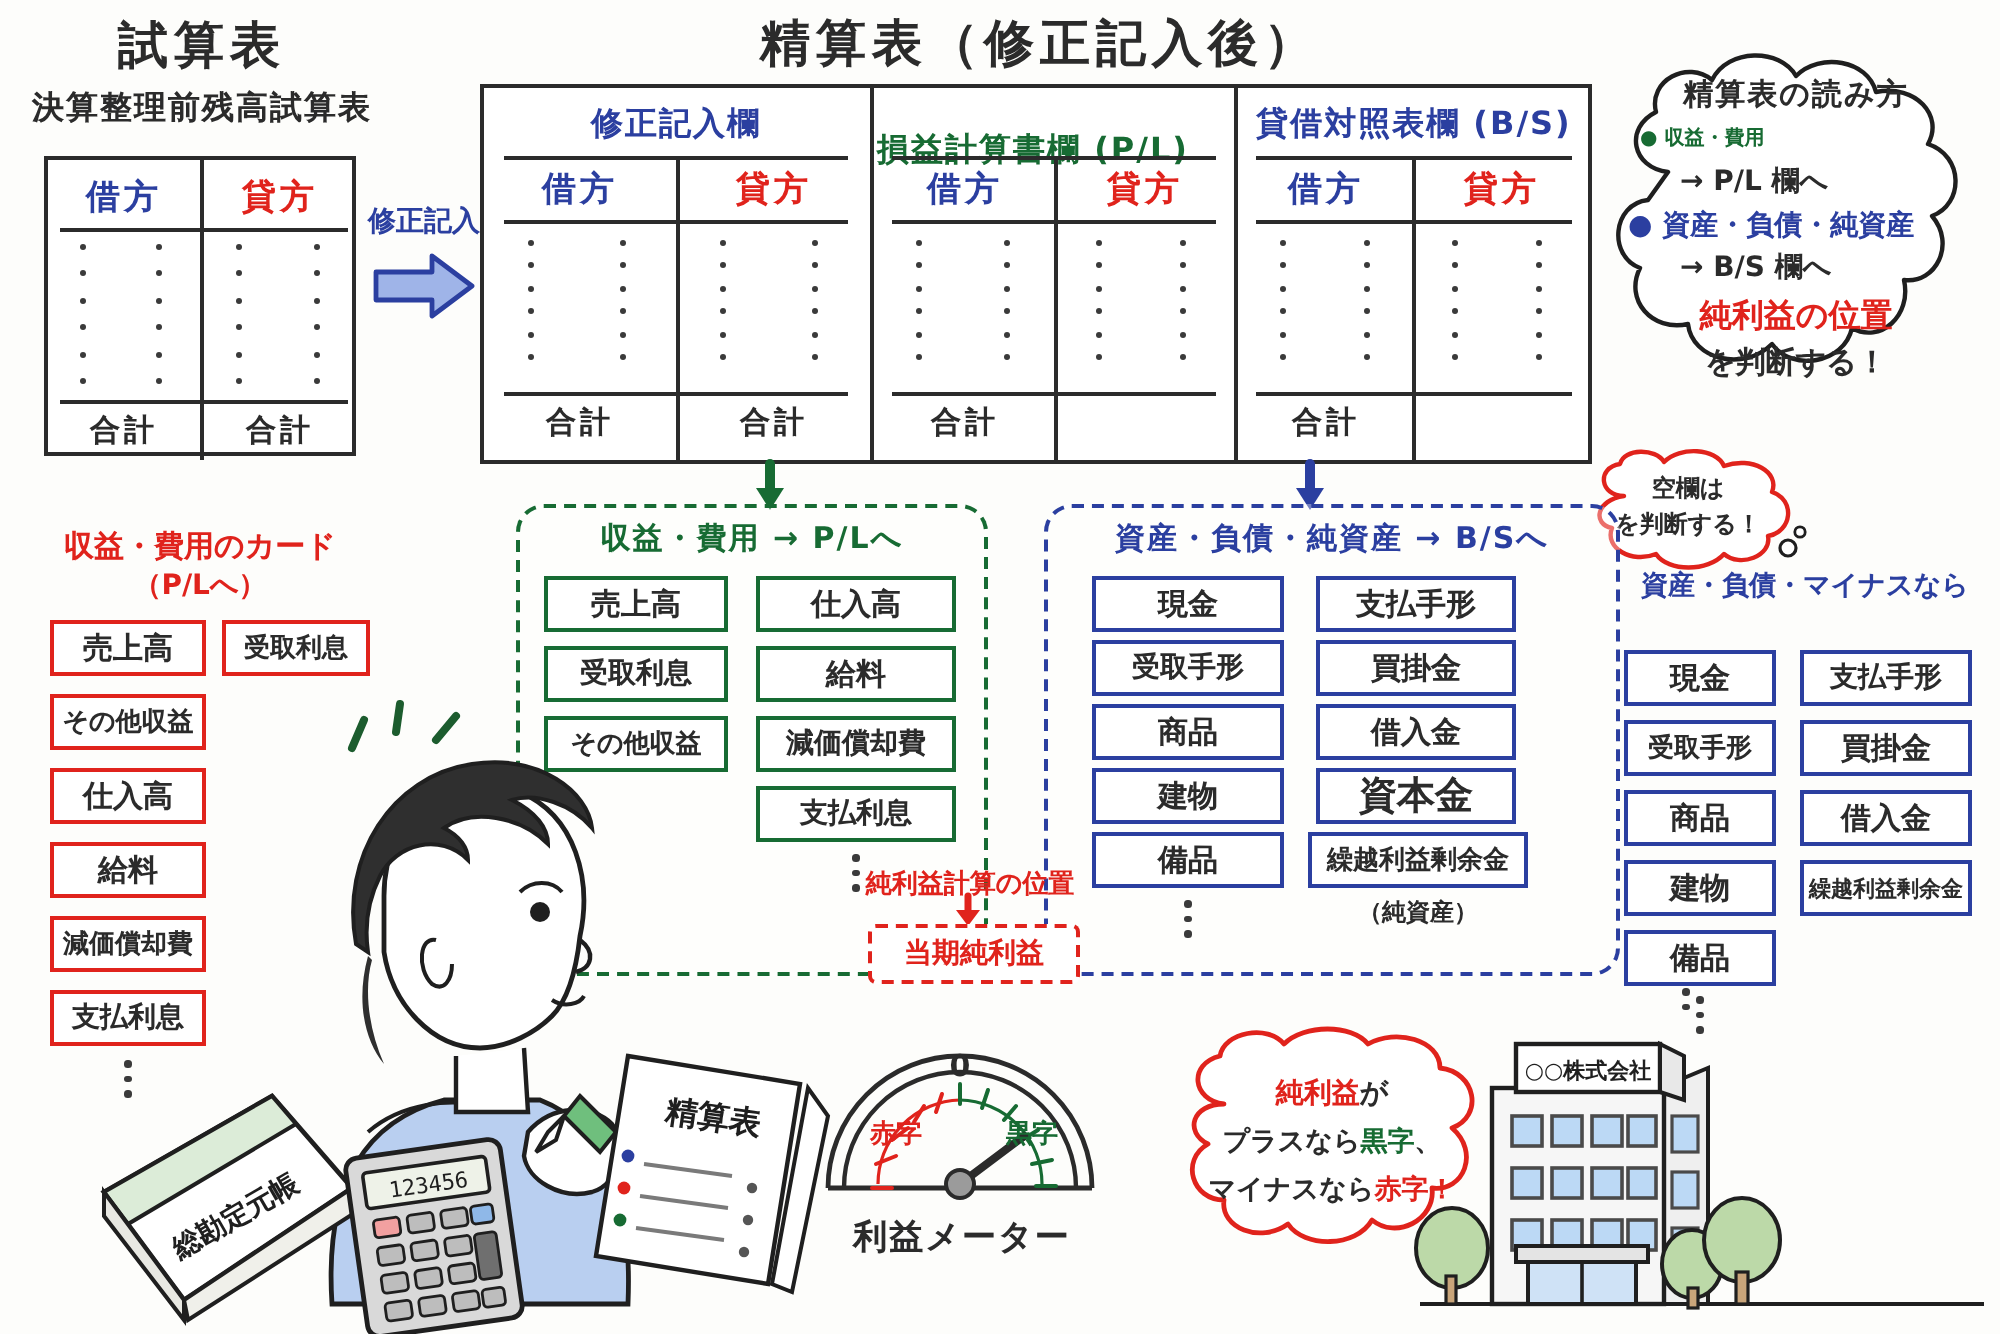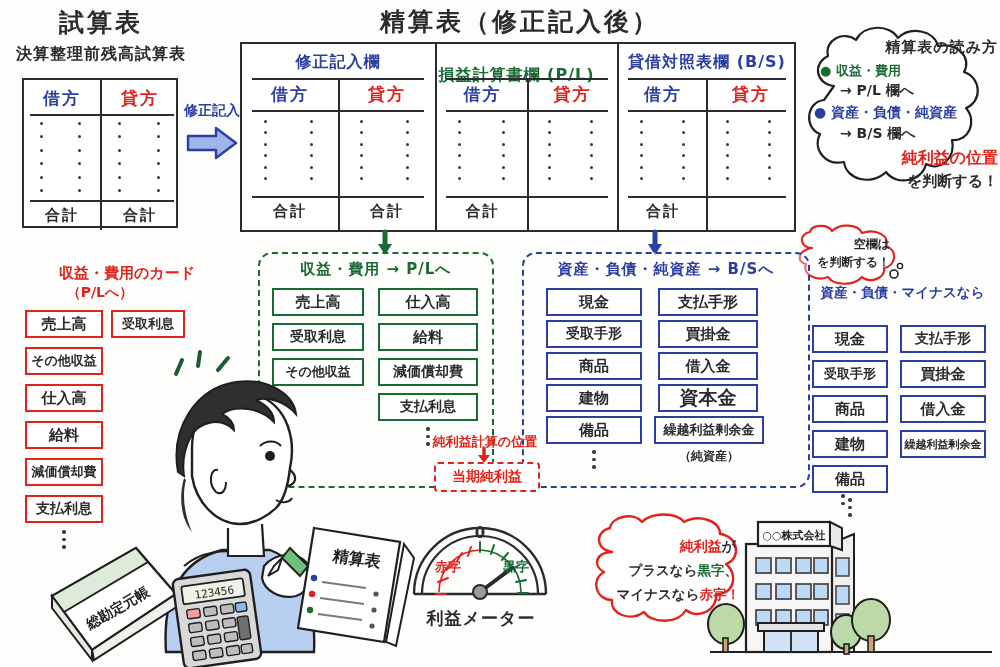--- a/index.html
+++ b/index.html
@@ -45,21 +45,21 @@
   
   .grp{position:absolute;box-sizing:border-box;border-radius:14px;background:rgba(255,255,255,0.35);}
   .grp-green{border:2px dashed #176b33;}
   .grp-blue{border:2px dashed #2b3fa0;}
   .grp-red{border:2px dashed #e0231c;border-radius:4px;}
 
   .grp-title{font-size:15px;font-weight:bold;letter-spacing:1px;}
 
   
   .cloud{position:absolute;}
-  .cloud .txt{position:absolute;text-align:right;}
+  .cloud .txt{position:absolute;text-align:center;}
 
   svg{display:block;overflow:visible;}
 </style>
 </head>
 <body>
 
 <div id="root">
 
   <div class="abs ctr" style="left:20px;top:6px;width:162px;height:32px;">
     <span class="h-title">試算表</span>
@@ -316,21 +316,21 @@
 
   <div class="cloud" style="left:798px;top:22px;width:200px;height:210px;">
     <svg width="200" height="210" viewBox="0 0 200 210">
       <path d="M36,64 C18,62 14,42 30,34 C26,18 46,8 58,18 C66,2 92,2 100,16
                C112,4 136,8 140,24 C160,20 174,36 166,50 C184,56 184,80 168,86
                C180,100 170,120 154,118 C158,136 142,150 128,142
                C124,160 98,164 88,150 C74,164 48,158 46,140
                C28,144 14,128 22,112 C6,106 8,80 26,78 Z" fill="#ffffff" stroke="#1f1f1f" stroke-width="2.2" stroke-linejoin="round"></path>
     </svg>
     <div class="txt" style="left:0;top:16px;width:200px;font-size:15px;font-weight:bold;color:#2b2b2b;letter-spacing:1px;">精算表の読み方</div>
-    <div class="txt" style="left:22px;top:40px;width:178px;text-align:left;font-size:13px;font-weight:bold;color:#176b33;">
+    <div class="txt" style="left:22px;top:40px;width:178px;text-align:left;font-size:10px;font-weight:bold;color:#176b33;">
       <span style="color:#176b33;">●</span>
       <span>収益・費用</span>
     </div>
     <div class="txt" style="left:42px;top:60px;width:158px;text-align:left;font-size:14px;font-weight:bold;color:#2b2b2b;">→ P/L 欄へ</div>
     <div class="txt" style="left:16px;top:82px;width:186px;text-align:left;font-size:14px;font-weight:bold;color:#2b3fa0;">
       <span style="color:#2b3fa0;">●</span>
       <span>資産・負債・純資産</span>
     </div>
     <div class="txt" style="left:42px;top:103px;width:158px;text-align:left;font-size:14px;font-weight:bold;color:#2b2b2b;">→ B/S 欄へ</div>
     <div class="txt" style="left:0;top:126px;width:200px;font-size:16px;font-weight:bold;color:#e0231c;">純利益の位置</div>
@@ -342,21 +342,21 @@
       <path d="M18,22 C6,22 4,8 16,6 C18,-2 34,-2 38,5 C46,-3 64,-2 68,7
                C82,2 96,10 92,20 C104,24 102,40 90,42 C92,52 76,58 68,51
                C60,60 40,60 34,51 C22,56 8,48 12,38 C2,36 4,24 18,22 Z" fill="#ffffff" stroke="#e0231c" stroke-width="2.2" stroke-linejoin="round"></path>
       <circle cx="100" cy="48" r="4" fill="#fff" stroke="#1f1f1f" stroke-width="1.6"></circle>
       <circle cx="106" cy="40" r="2.6" fill="#fff" stroke="#1f1f1f" stroke-width="1.4"></circle>
     </svg>
     <div class="txt" style="left:4px;top:10px;width:92px;font-size:12px;font-weight:bold;color:#2b2b2b;">空欄は</div>
     <div class="txt" style="left:4px;top:28px;width:92px;font-size:12px;font-weight:bold;color:#2b2b2b;">を判断する！</div>
   </div>
 
-  <div class="abs ctr" style="left:5px;top:262px;width:190px;height:22px;justify-content:flex-end;">
+  <div class="abs ctr" style="left:5px;top:262px;width:190px;height:22px;">
     <span style="font-size:15px;font-weight:bold;color:#e0231c;">収益・費用のカード</span>
   </div>
   <div class="abs ctr" style="left:5px;top:283px;width:190px;height:20px;">
     <span style="font-size:14px;font-weight:bold;color:#e0231c;">（P/Lへ）</span>
   </div>
 
   <div class="abs card card-red" style="left:25px;top:310px;width:78px;height:28px;font-size:15px;">売上高</div>
   <div class="abs card card-red" style="left:111px;top:310px;width:74px;height:28px;font-size:13px;">受取利息</div>
   <div class="abs card card-red" style="left:25px;top:347px;width:78px;height:28px;font-size:13px;">その他収益</div>
   <div class="abs card card-red" style="left:25px;top:384px;width:78px;height:28px;font-size:15px;">仕入高</div>

